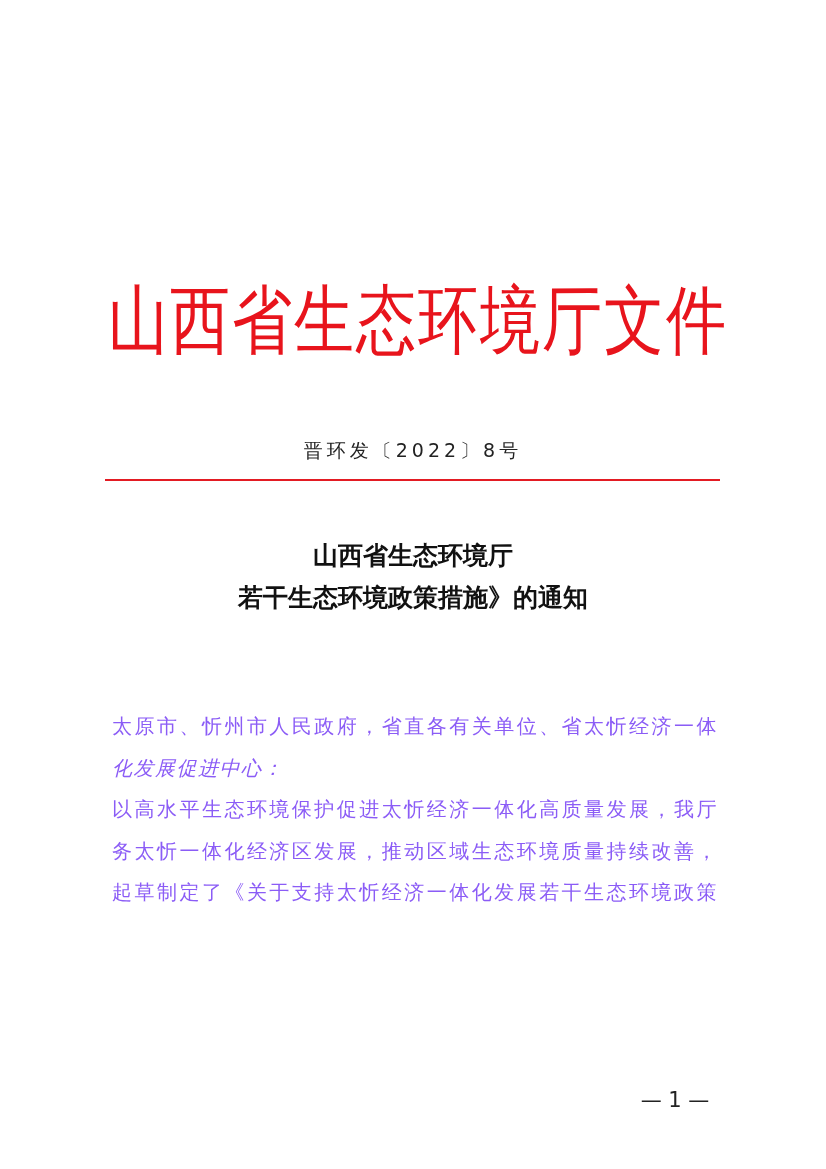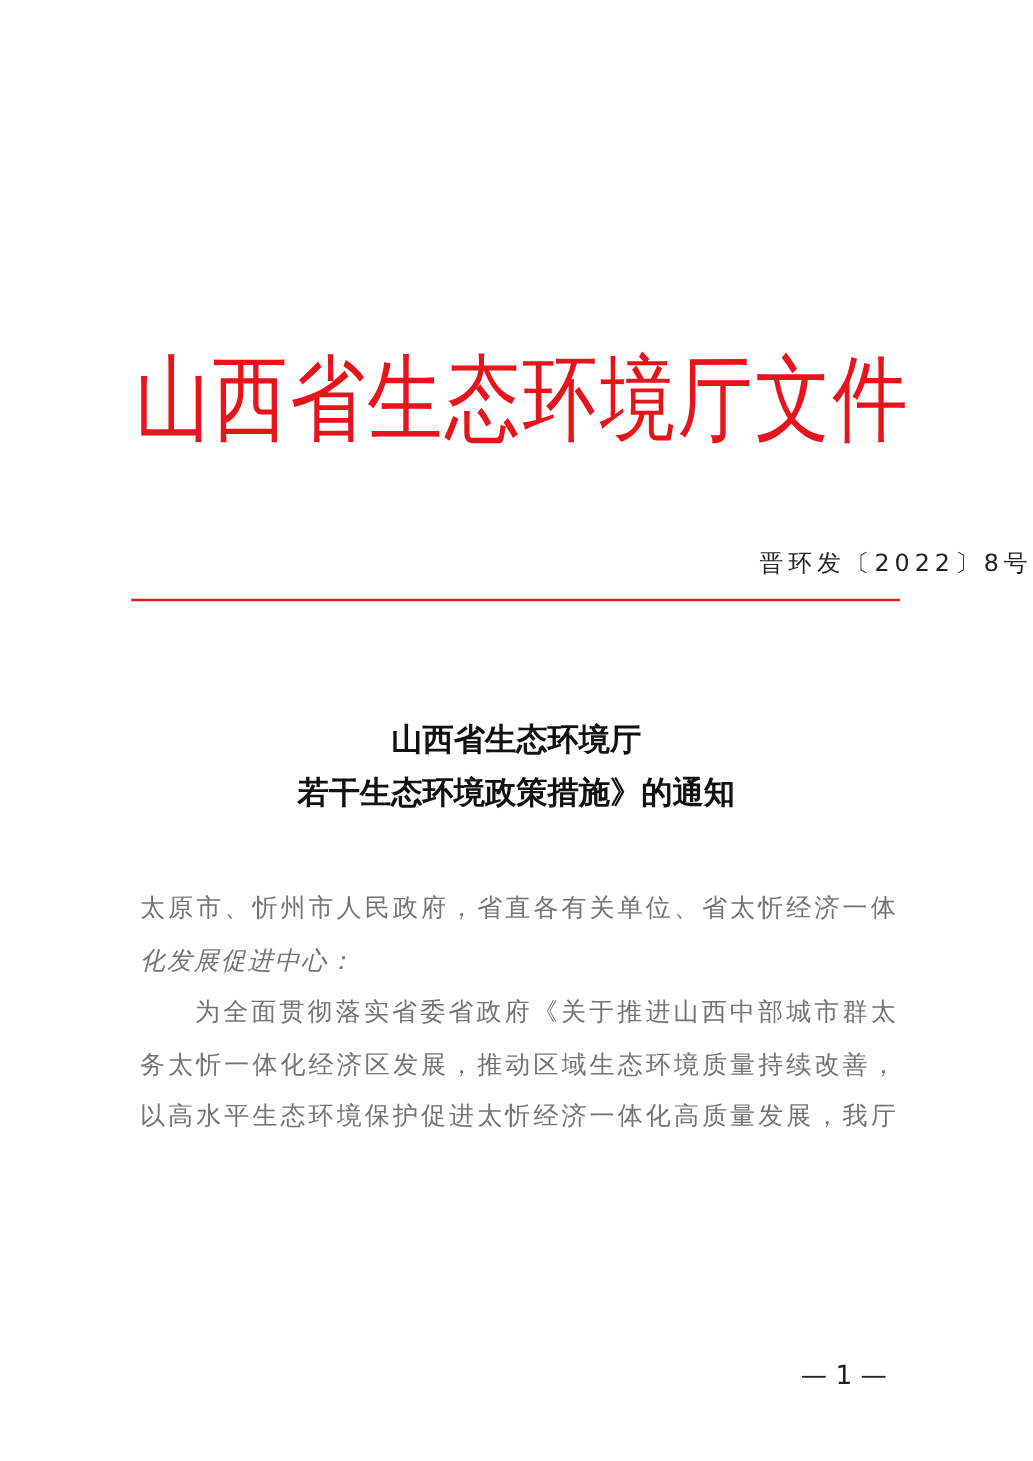--- a/index.html
+++ b/index.html
@@ -2,28 +2,28 @@
 <html><head>
 <meta charset="utf-8">
 <style>
   html, body { margin: 0; padding: 0; background: #ffffff; }
   body { width: 826px; height: 1169px; position: relative; overflow: hidden;
          font-family: "DejaVu Serif", "Liberation Serif", serif; color: #111; }
   .masthead { position: absolute; left: 108px; top: 272px; width: 612px; height: 96px;
               color: #e8141c; font-family: "DejaVu Serif", serif; font-size: 60px;
               line-height: 96px; text-align: center; letter-spacing: 2px; white-space: nowrap;
               transform: scaleY(1.25); transform-origin: center; }
-  .docno { position: absolute; left: 0; top: 438px; width: 826px; text-align: right;
+  .docno { position: absolute; left: 0; top: 438px; width: 826px; text-align: center;
            font-family: "DejaVu Sans", sans-serif; font-size: 19px; letter-spacing: 4px; color: #222; }
   .rule { position: absolute; left: 105px; top: 479px; width: 615px; height: 2px; background: #e31b23; }
   .title { position: absolute; left: 0; top: 535px; width: 826px; text-align: center;
-           font-family: "DejaVu Serif", serif; font-weight: bold; font-size: 25px; line-height: 42px; color: #111; margin-top: 36px; }
+           font-family: "DejaVu Serif", serif; font-weight: bold; font-size: 25px; line-height: 42px; color: #111; }
   .title div { white-space: nowrap; }
   .body { position: absolute; left: 112px; top: 706px; width: 606px;
-          font-family: "DejaVu Sans", sans-serif; font-size: 20px; line-height: 41.5px; color: #737373;
+          font-family: "DejaVu Sans", sans-serif; font-size: 20px; line-height: 41.5px; color: #8b5cf6;
           letter-spacing: 1.5px; }
   .body p { margin: 0; text-align: justify; text-align-last: justify; }
   .body p.last { text-align-last: left; font-style: italic; }
   .body .indent { text-indent: 2.2em; }
   .pagenum { position: absolute; left: 620px; top: 1088px; width: 110px; text-align: center;
              font-family: "DejaVu Sans", sans-serif; font-size: 21px; color: #222; white-space: nowrap; }
 </style>
 </head>
 <body>
 
@@ -34,18 +34,18 @@
 <div class="rule"></div>
 
 <div class="title">
   <div>山西省生态环境厅</div>
   <div>若干生态环境政策措施》的通知</div>
 </div>
 
 <div class="body">
   <p>太原市、忻州市人民政府，省直各有关单位、省太忻经济一体</p>
   <p class="last">化发展促进中心：</p>
-  <p class="indent">为全面贯彻落实省委省政府《关于推进山西中部城市群太</p>
+  <p>以高水平生态环境保护促进太忻经济一体化高质量发展，我厅</p>
   <p>务太忻一体化经济区发展，推动区域生态环境质量持续改善，</p>
-  <p>以高水平生态环境保护促进太忻经济一体化高质量发展，我厅</p>
+  <p>起草制定了《关于支持太忻经济一体化发展若干生态环境政策</p>
 </div>
 
 <div class="pagenum">— 1 —</div>
 
 </body></html>

